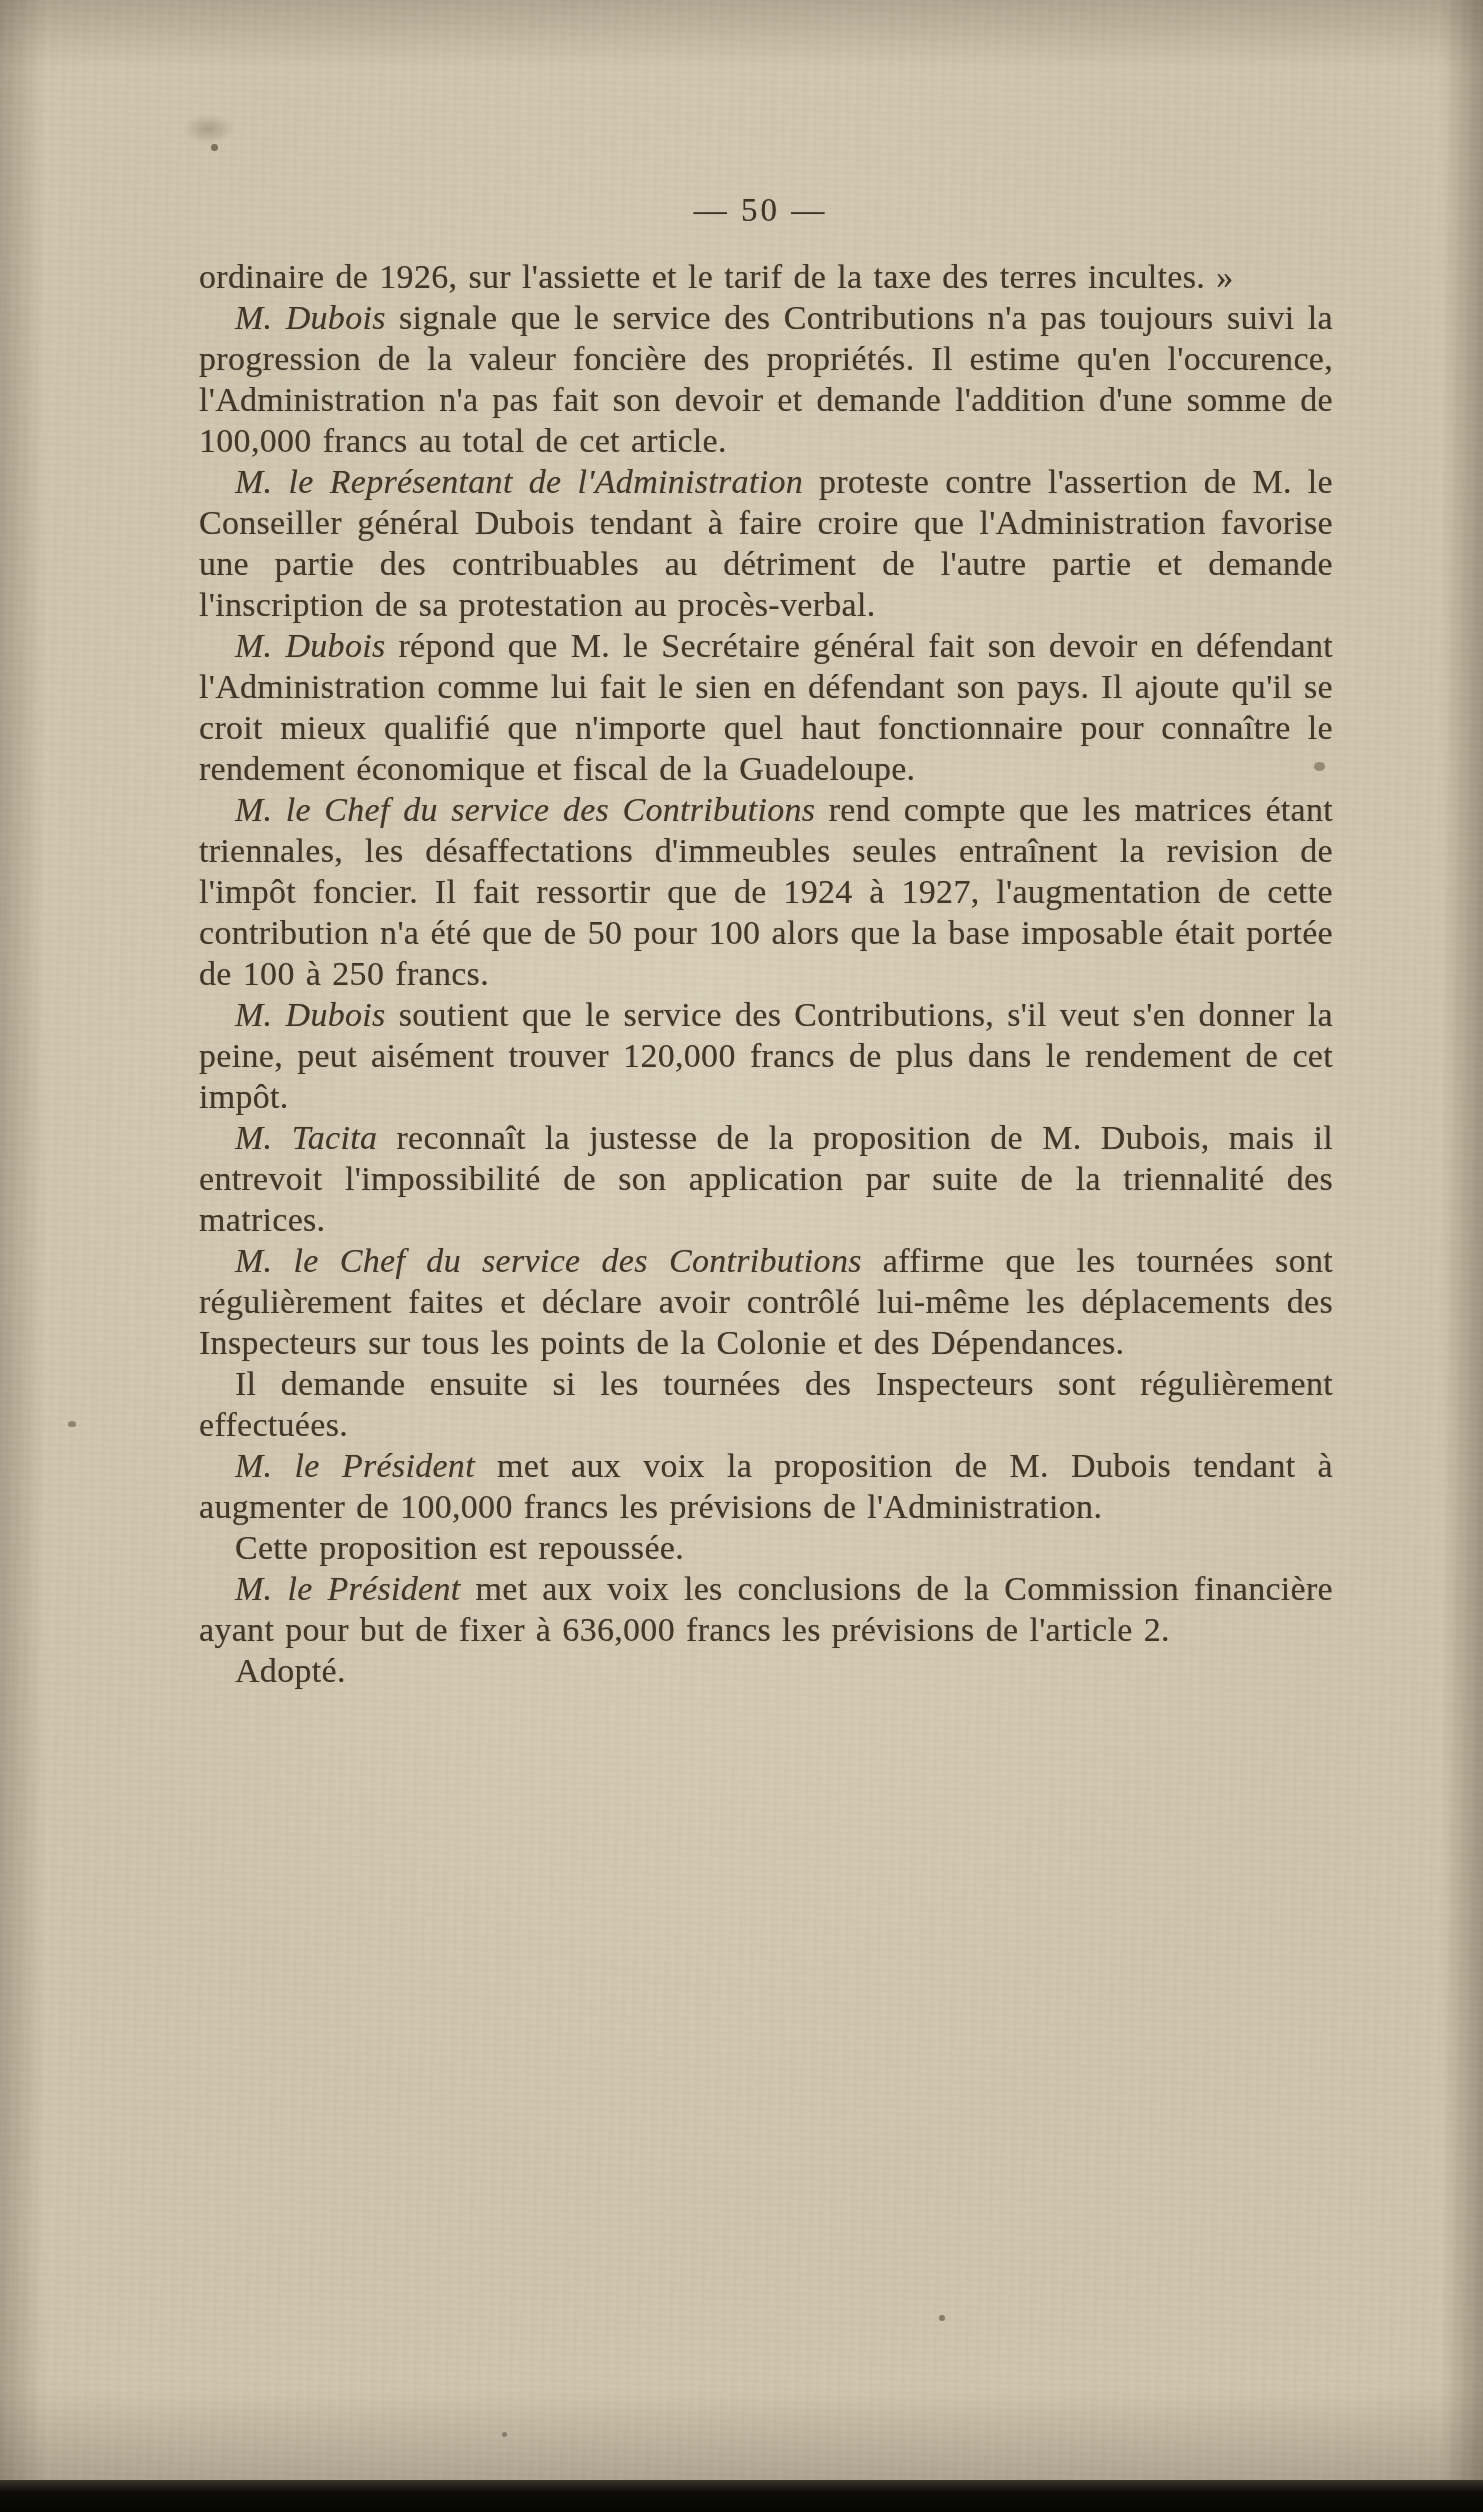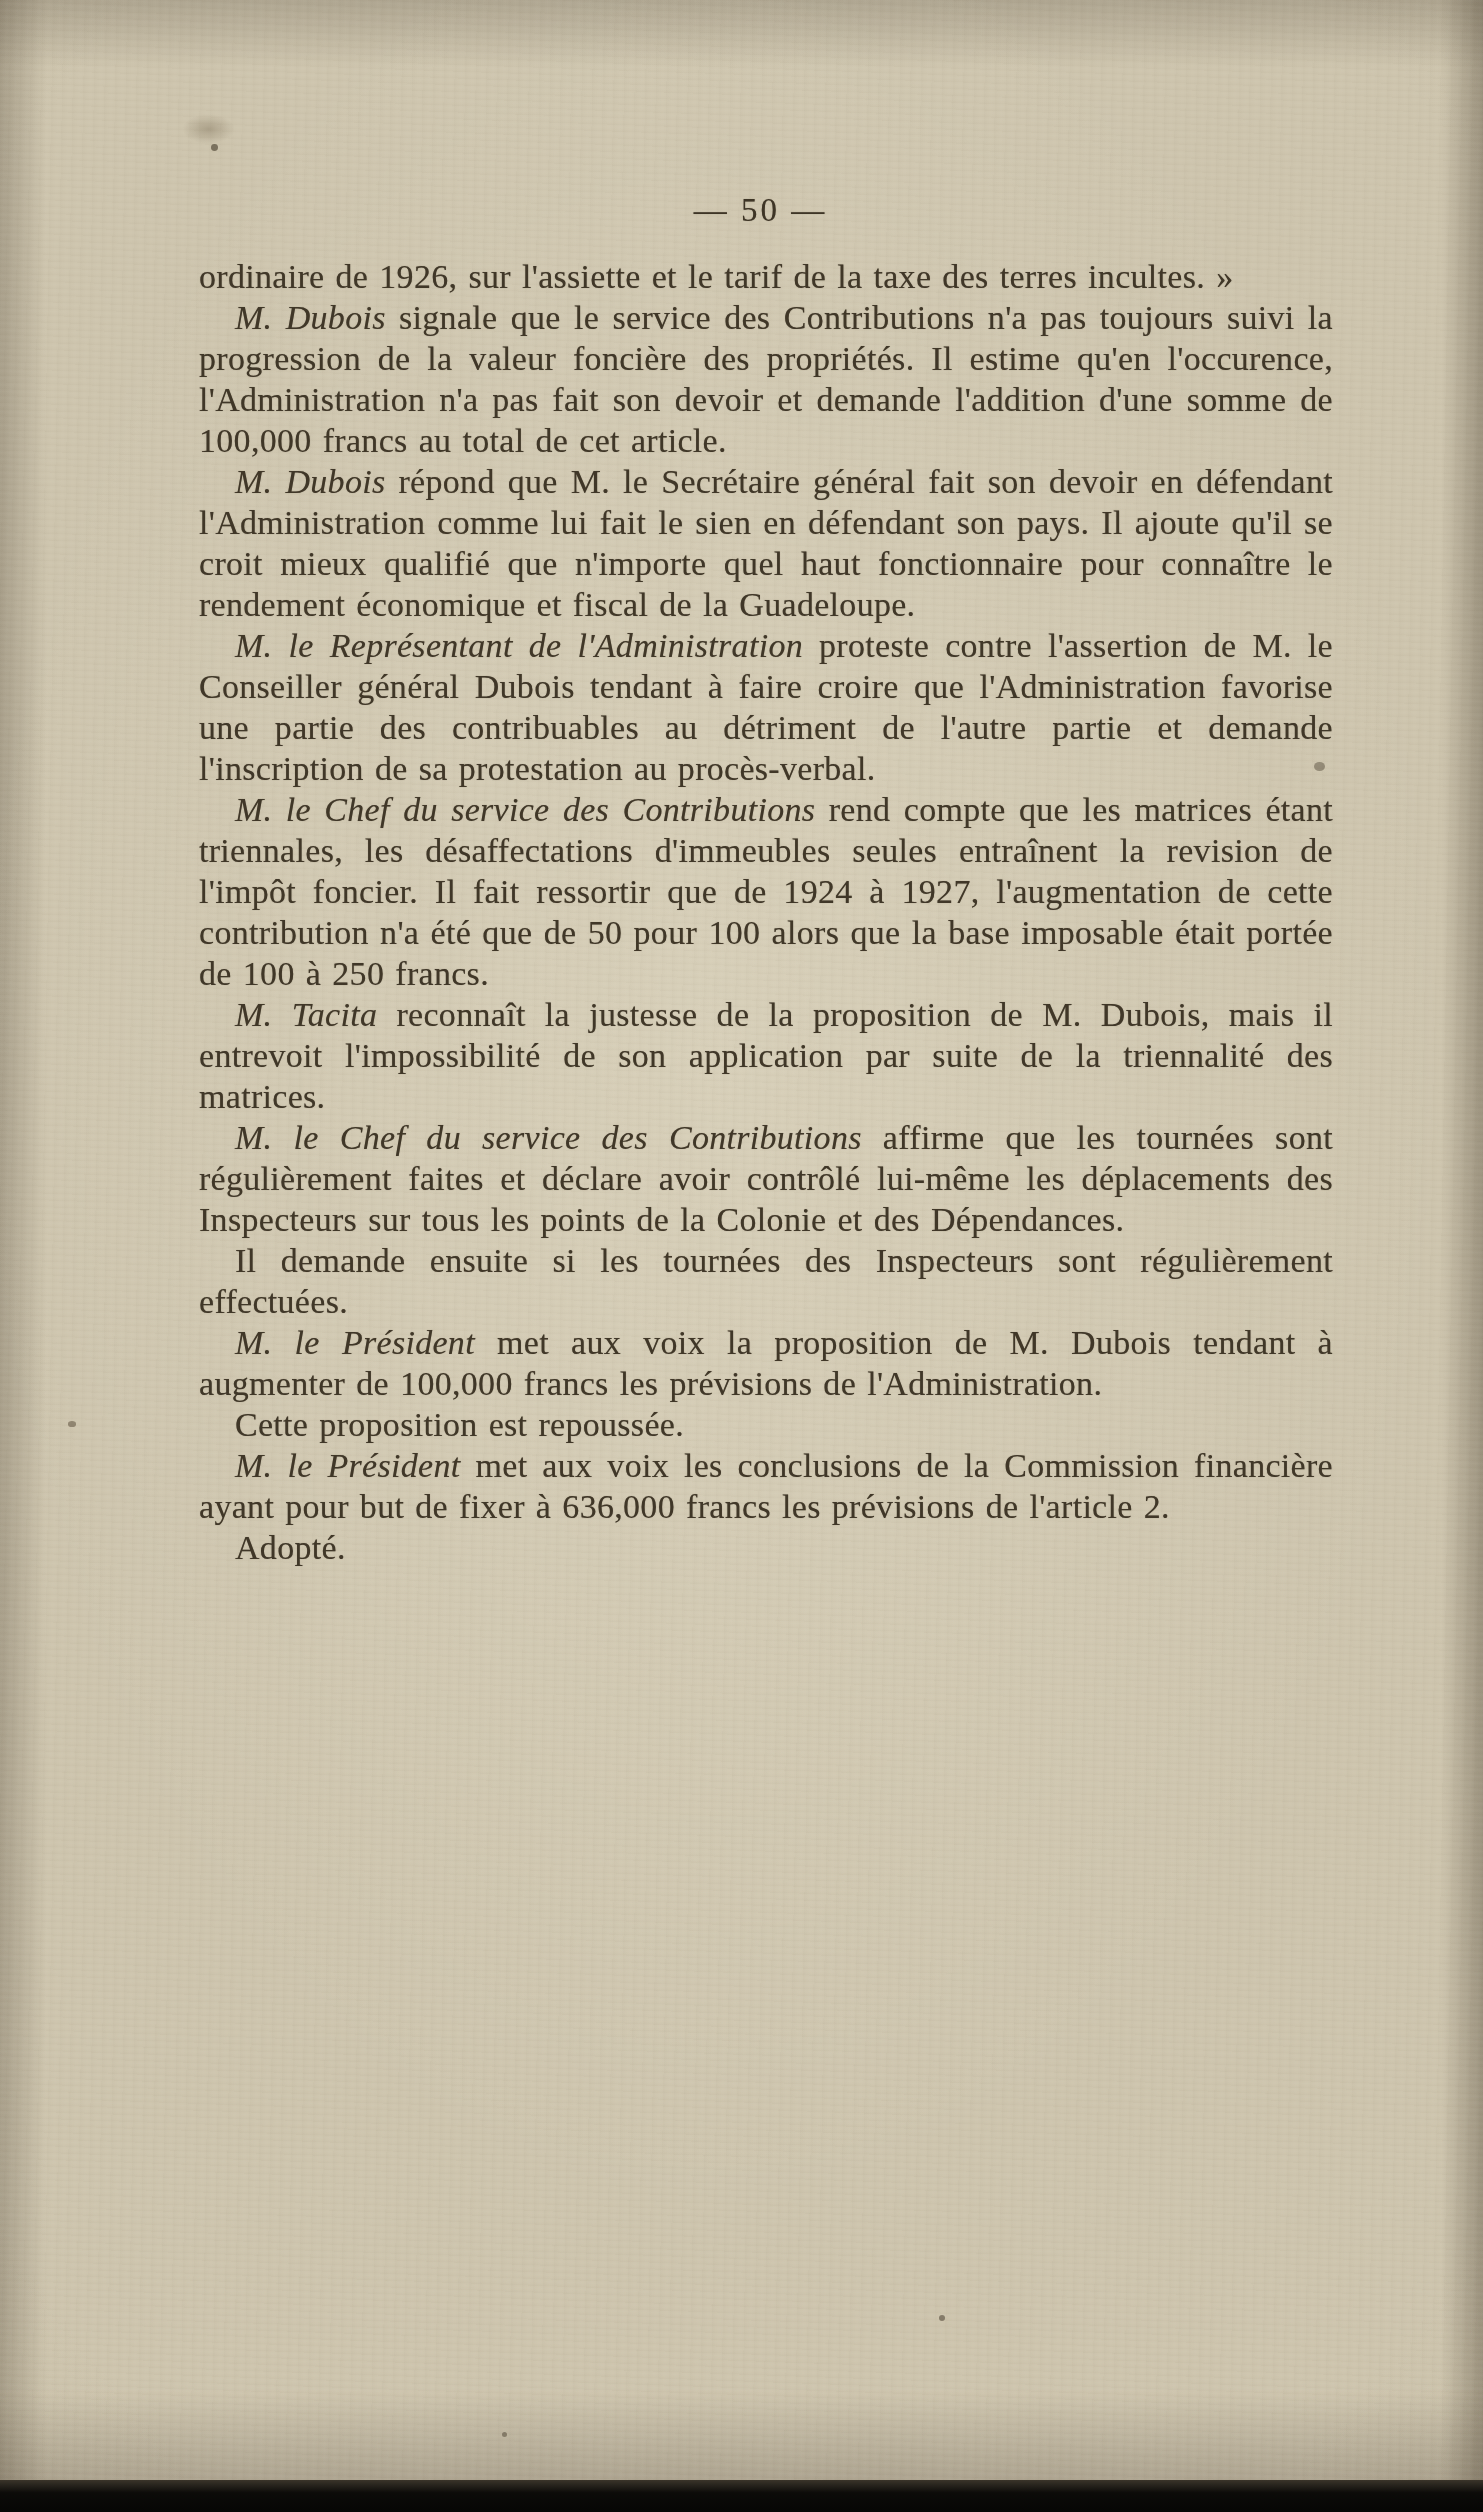--- a/index.html
+++ b/index.html
@@ -91,23 +91,24 @@
 
 <div class="page">
   <div class="grain"></div>
   <div class="smudge"></div>
 
   <div class="page-number">— 50 —</div>
 
   <div class="content">
       <p class="para"><span>ordinaire de 1926, sur l'assiette et le tarif de la taxe des terres incultes. »</span></p>
       <p class="para indent"><span class="it">M. Dubois </span><span>signale que le service des Contributions n'a pas toujours suivi la progression de la valeur foncière des propriétés. Il estime qu'en l'occurence, l'Administration n'a pas fait son devoir et demande l'addition d'une somme de 100,000 francs au total de cet article.</span></p>
+      <p class="para indent"><span class="it">M. le Représentant de l'Administration </span><span>proteste contre l'assertion de M. le Conseiller général Dubois tendant à faire croire que l'Administration favorise une partie des contribuables au détriment de l'autre partie et demande l'inscription de sa protestation au procès-verbal.</span></p>
       <p class="para indent"><span class="it">M. Dubois </span><span>répond que M. le Secrétaire général fait son devoir en défendant l'Administration comme lui fait le sien en défendant son pays. Il ajoute qu'il se croit mieux qualifié que n'importe quel haut fonctionnaire pour connaître le rendement économique et fiscal de la Guadeloupe.</span></p>
-      <p class="para indent"><span class="it">M. le Représentant de l'Administration </span><span>proteste contre l'assertion de M. le Conseiller général Dubois tendant à faire croire que l'Administration favorise une partie des contribuables au détriment de l'autre partie et demande l'inscription de sa protestation au procès-verbal.</span></p>
       <p class="para indent"><span class="it">M. le Chef du service des Contributions </span><span>rend compte que les matrices étant triennales, les désaffectations d'immeubles seules entraînent la revision de l'impôt foncier. Il fait ressortir que de 1924 à 1927, l'augmentation de cette contribution n'a été que de 50 pour 100 alors que la base imposable était portée de 100 à 250 francs.</span></p>
+      <p class="para indent"><span class="it">M. Dubois </span><span>soutient que le service des Contributions, s'il veut s'en donner la peine, peut aisément trouver 120,000 francs de plus dans le rendement de cet impôt.</span></p>
       <p class="para indent"><span class="it">M. Tacita </span><span>reconnaît la justesse de la proposition de M. Dubois, mais il entrevoit l'impossibilité de son application par suite de la triennalité des matrices.</span></p>
       <p class="para indent"><span class="it">M. le Chef du service des Contributions </span><span>affirme que les tournées sont régulièrement faites et déclare avoir contrôlé lui-même les déplacements des Inspecteurs sur tous les points de la Colonie et des Dépendances.</span></p>
       <p class="para indent"><span>Il demande ensuite si les tournées des Inspecteurs sont régulièrement effectuées.</span></p>
       <p class="para indent"><span class="it">M. le Président </span><span>met aux voix la proposition de M. Dubois tendant à augmenter de 100,000 francs les prévisions de l'Administration.</span></p>
       <p class="para indent"><span>Cette proposition est repoussée.</span></p>
       <p class="para indent"><span class="it">M. le Président </span><span>met aux voix les conclusions de la Commission financière ayant pour but de fixer à 636,000 francs les prévisions de l'article 2.</span></p>
       <p class="para indent"><span>Adopté.</span></p>
     </div>
 
   <span class="speck s1"></span>

